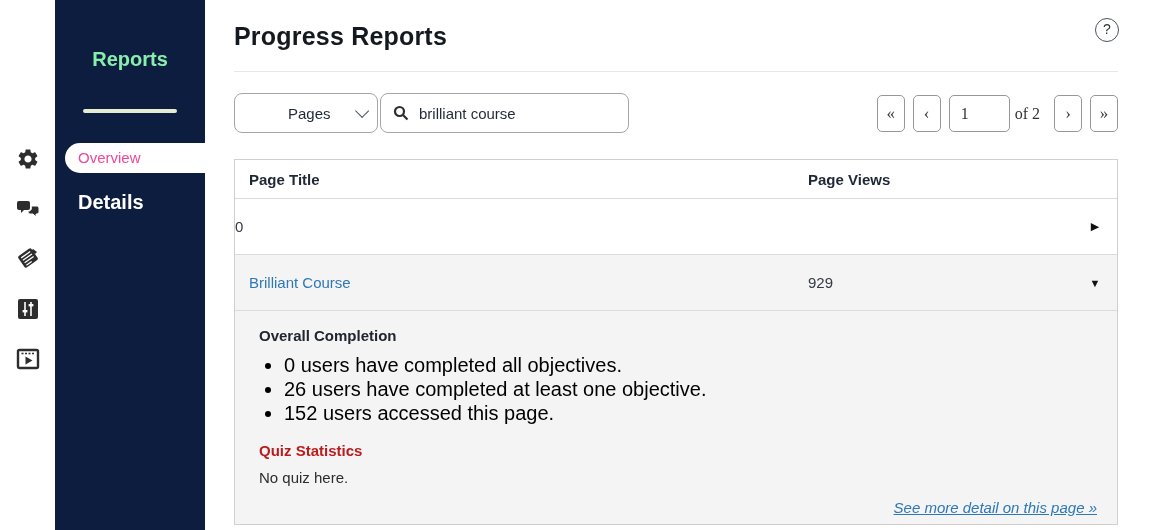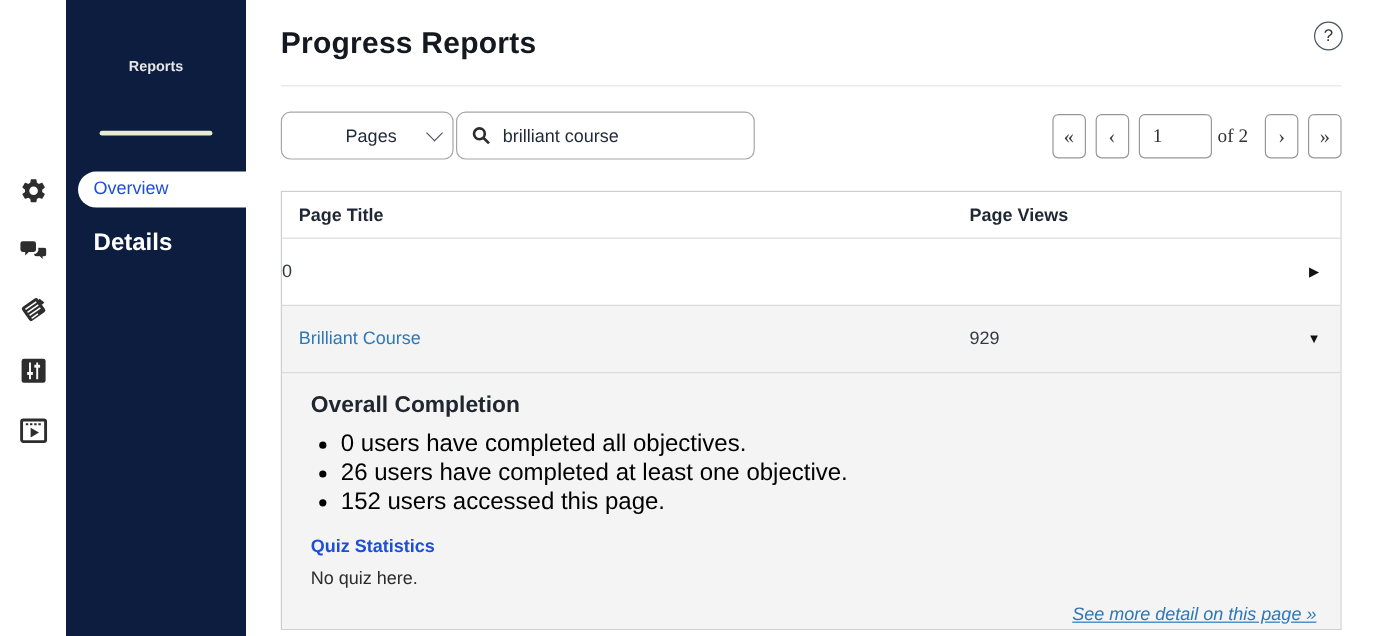--- a/index.html
+++ b/index.html
@@ -9,25 +9,25 @@
     background:#ffffff; font-family:"Liberation Sans", sans-serif; color:#222;
   }
 
   
   .icon-rail { position:absolute; left:0; top:0; width:55px; height:530px; background:#ffffff; z-index:3; }
   .rail-icon { position:absolute; left:15px; width:26px; height:26px; display:flex; align-items:center; justify-content:center; cursor:pointer; }
   .rail-icon svg { display:block; }
 
   
   .sidebar { position:absolute; left:55px; top:0; width:150px; height:530px; background:#0d1d40; z-index:2; }
-  .sidebar-title { position:absolute; top:48px; left:0; width:100%; text-align:center; color:#e5e5e5; font-weight:700; font-size:12px; }
+  .sidebar-title { position:absolute; top:48px; left:0; width:100%; text-align:center; color:#86efac; font-weight:700; font-size:20px; }
   .sidebar-divider { position:absolute; top:109px; left:28px; width:94px; height:4px; background:#e7ebd2; border-radius:2px; }
   .nav-overview {
     position:absolute; top:143px; left:10px; width:152px; height:30px;
-    background:#ffffff; border-radius:15px 0 0 15px; color:#1d4ed8;
+    background:#ffffff; border-radius:15px 0 0 15px; color:#ec4899;
     font-size:15px; line-height:30px; padding-left:13px; cursor:pointer; z-index:4;
   }
   .nav-details { position:absolute; top:191px; left:23px; color:#ffffff; font-weight:700; font-size:20px; cursor:pointer; }
 
   
   .main { position:absolute; left:205px; top:0; right:0; height:530px; background:#fff;padding-left:24px; }
   .page-title { position:absolute; left:29px; top:22px; font-size:25px; font-weight:700; color:#14181f; letter-spacing:0.2px; }
   .help-btn {
     position:absolute; right:30px; top:18px; width:24px; height:24px;
     border:1.5px solid #4a5360; border-radius:50%; color:#333; font-size:14px;
@@ -72,24 +72,24 @@
   }
   .t-head { height:38px; display:flex; align-items:center; font-size:15px; font-weight:700; color:#1f2735; background:#fff; }
   .t-row { height:56px; display:flex; align-items:center; font-size:15px; border-top:1px solid #dbdbdb; background:#fff; cursor:pointer; }
   .t-row.expanded { background:#f4f4f4; }
   .c-title { width:573px; padding-left:14px; }
   .c-views { flex:1; color:#333a44; }
   .c-arrow { width:44px; text-align:center; font-size:11px; color:#111; cursor:pointer; }
   .row-link { color:#2e78b7; cursor:pointer; }
 
   .detail-panel { background:#f4f4f4; border-top:1px solid #dbdbdb; padding:16px 20px 10px 24px; height:214px; }
-  .detail-heading { font-size:19px; font-weight:700; color:#20262f; margin:0 0 9px 0; }
+  .detail-heading { font-size:15px; font-weight:700; color:#20262f; margin:0 0 9px 0; }
   .detail-list { margin:0 0 15px 0; padding-left:25px; list-style:disc; }
   .detail-list li { font-size:20px; color:#000000; line-height:24px; }
-  .quiz-heading { font-size:15px; font-weight:700; color:#1d4ed8; margin:17px 0 10px 0; }
+  .quiz-heading { font-size:15px; font-weight:700; color:#b91c1c; margin:17px 0 10px 0; }
   .quiz-text { font-size:15px; color:#2c2c2c; margin:0; }
   .more-link-row { text-align:right; margin-top:13px; }
   .more-link { font-size:15px; font-style:italic; text-decoration:underline; color:#2e78b7; cursor:pointer; }
 </style>
 </head>
 <body>
 
 <div class="icon-rail">
   <div class="rail-icon" style="top:146px">
     <svg width="24" height="24" viewBox="0 0 24 24" fill="#2d2d2d">

